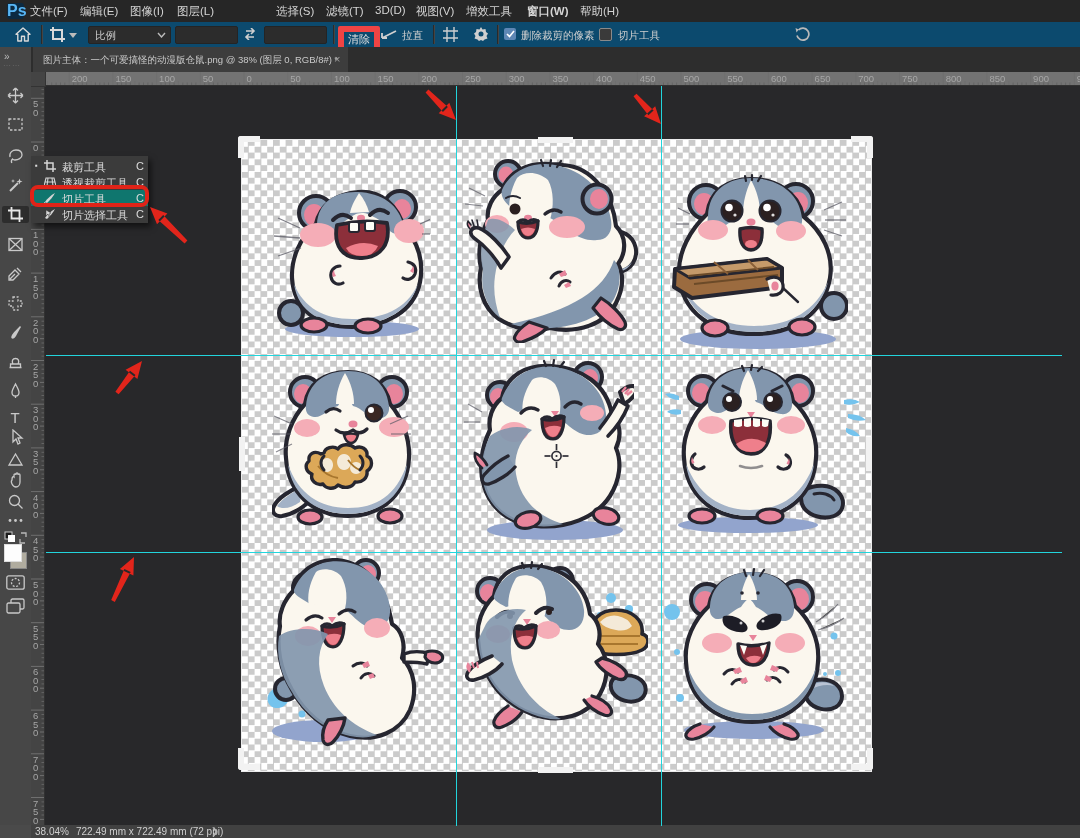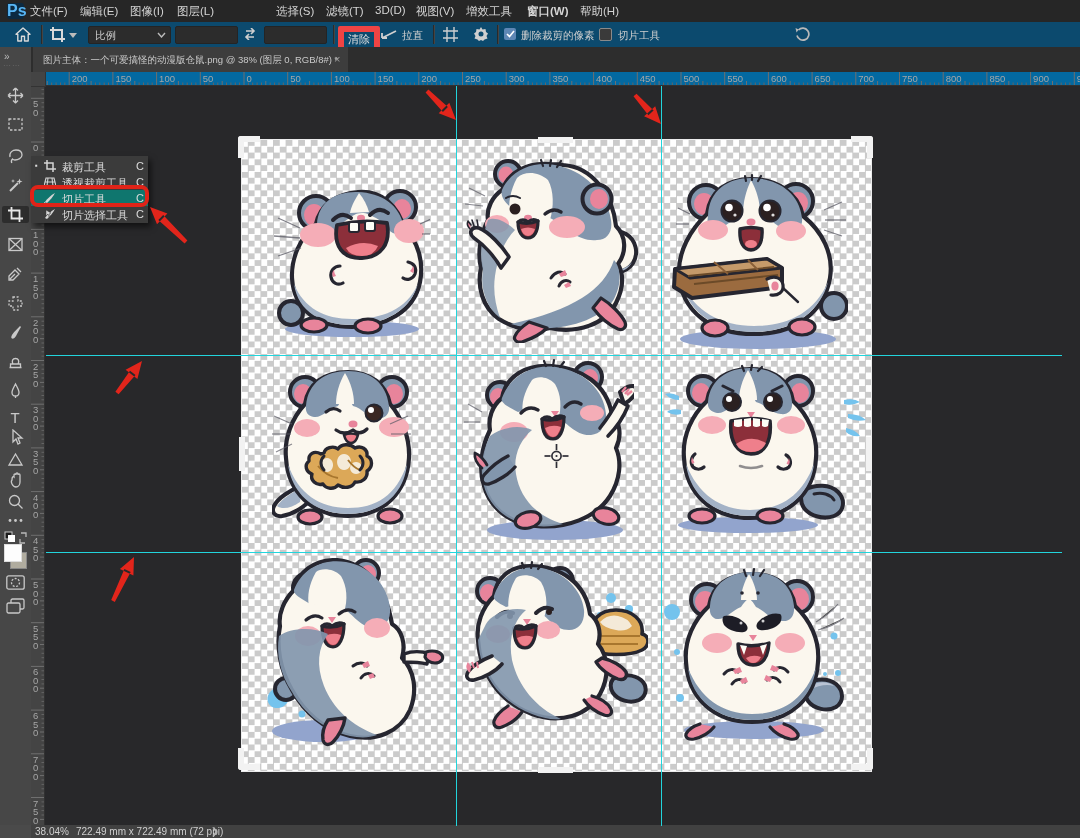--- a/index.html
+++ b/index.html
@@ -8,21 +8,21 @@
 .mi{position:absolute;top:4px;}
 #pslogo{position:absolute;left:7px;top:3px;width:17px;height:16px;background:#0b2a42;border-radius:3px;color:#58b6f5;font-size:16px;font-weight:bold;text-align:center;line-height:16px;}
 #optbar{position:absolute;left:0;top:22px;width:1080px;height:25px;background:#0c4a6e;color:#d6d6d6;font-size:12px;}
 .sep{position:absolute;top:3px;width:1px;height:19px;background:#2a2a2a;border-right:1px solid #454545;}
 .field{position:absolute;top:4px;height:16px;background:#2c2c2c;border:1px solid #242424;border-radius:2px;}
 .obtn{position:absolute;top:4px;height:15px;border:6px solid #ef4444;border-radius:2px;color:#e0e0e0;font-size:11px;text-align:center;line-height:15px;}
 .olabel{position:absolute;top:7px;color:#cfcfcf;font-size:10.5px;}
 #tabbar{position:absolute;left:31px;top:47px;width:1073px;height:25px;background:#2d2d2d;}
 #tab{position:absolute;left:2px;top:0px;width:315px;height:25px;background:#3d3d3d;color:#c9c9c9;font-size:9.5px;}
 #toolbar{position:absolute;left:0;top:47px;width:31px;height:778px;background:#474747;}
-#rulertop{position:absolute;left:31px;top:72px;width:1049px;height:14px;background:#0369a1;}
+#rulertop{position:absolute;left:31px;top:72px;width:1049px;height:14px;background:#737373;}
 #rulerleft{position:absolute;left:31px;top:86px;width:14px;height:739px;background:#444;}
 #rulercorner{position:absolute;left:31px;top:72px;width:14px;height:14px;background:#444;border-right:1px solid #333;border-bottom:1px solid #333;}
 #canvas{position:absolute;left:45px;top:86px;width:1017px;height:739px;background:#28282a;}
 #statusbar{position:absolute;left:0px;top:825px;width:1080px;height:13px;background:#414141;color:#cfcfcf;font-size:11px;}
 #statusbar .lsq{position:absolute;left:0;top:0;width:31px;height:13px;background:#4a4a4a;}
 #image{position:absolute;left:242px;top:140px;width:629px;height:631px;background:#fff;background-image:conic-gradient(#cbcbcb 25%,#ffffff 0 50%,#cbcbcb 0 75%,#ffffff 0);background-size:12.6px 12.6px;}
 .guideV{position:absolute;top:86px;width:1px;height:740px;background:#22d5dc;z-index:30;}
 .guideH{position:absolute;left:46px;width:1016px;height:1px;background:#22d5dc;z-index:30;}
 .cropb{position:absolute;border:1px solid #ececec;z-index:20;}
 .handle{position:absolute;background:#f2f2f2;z-index:21;}

